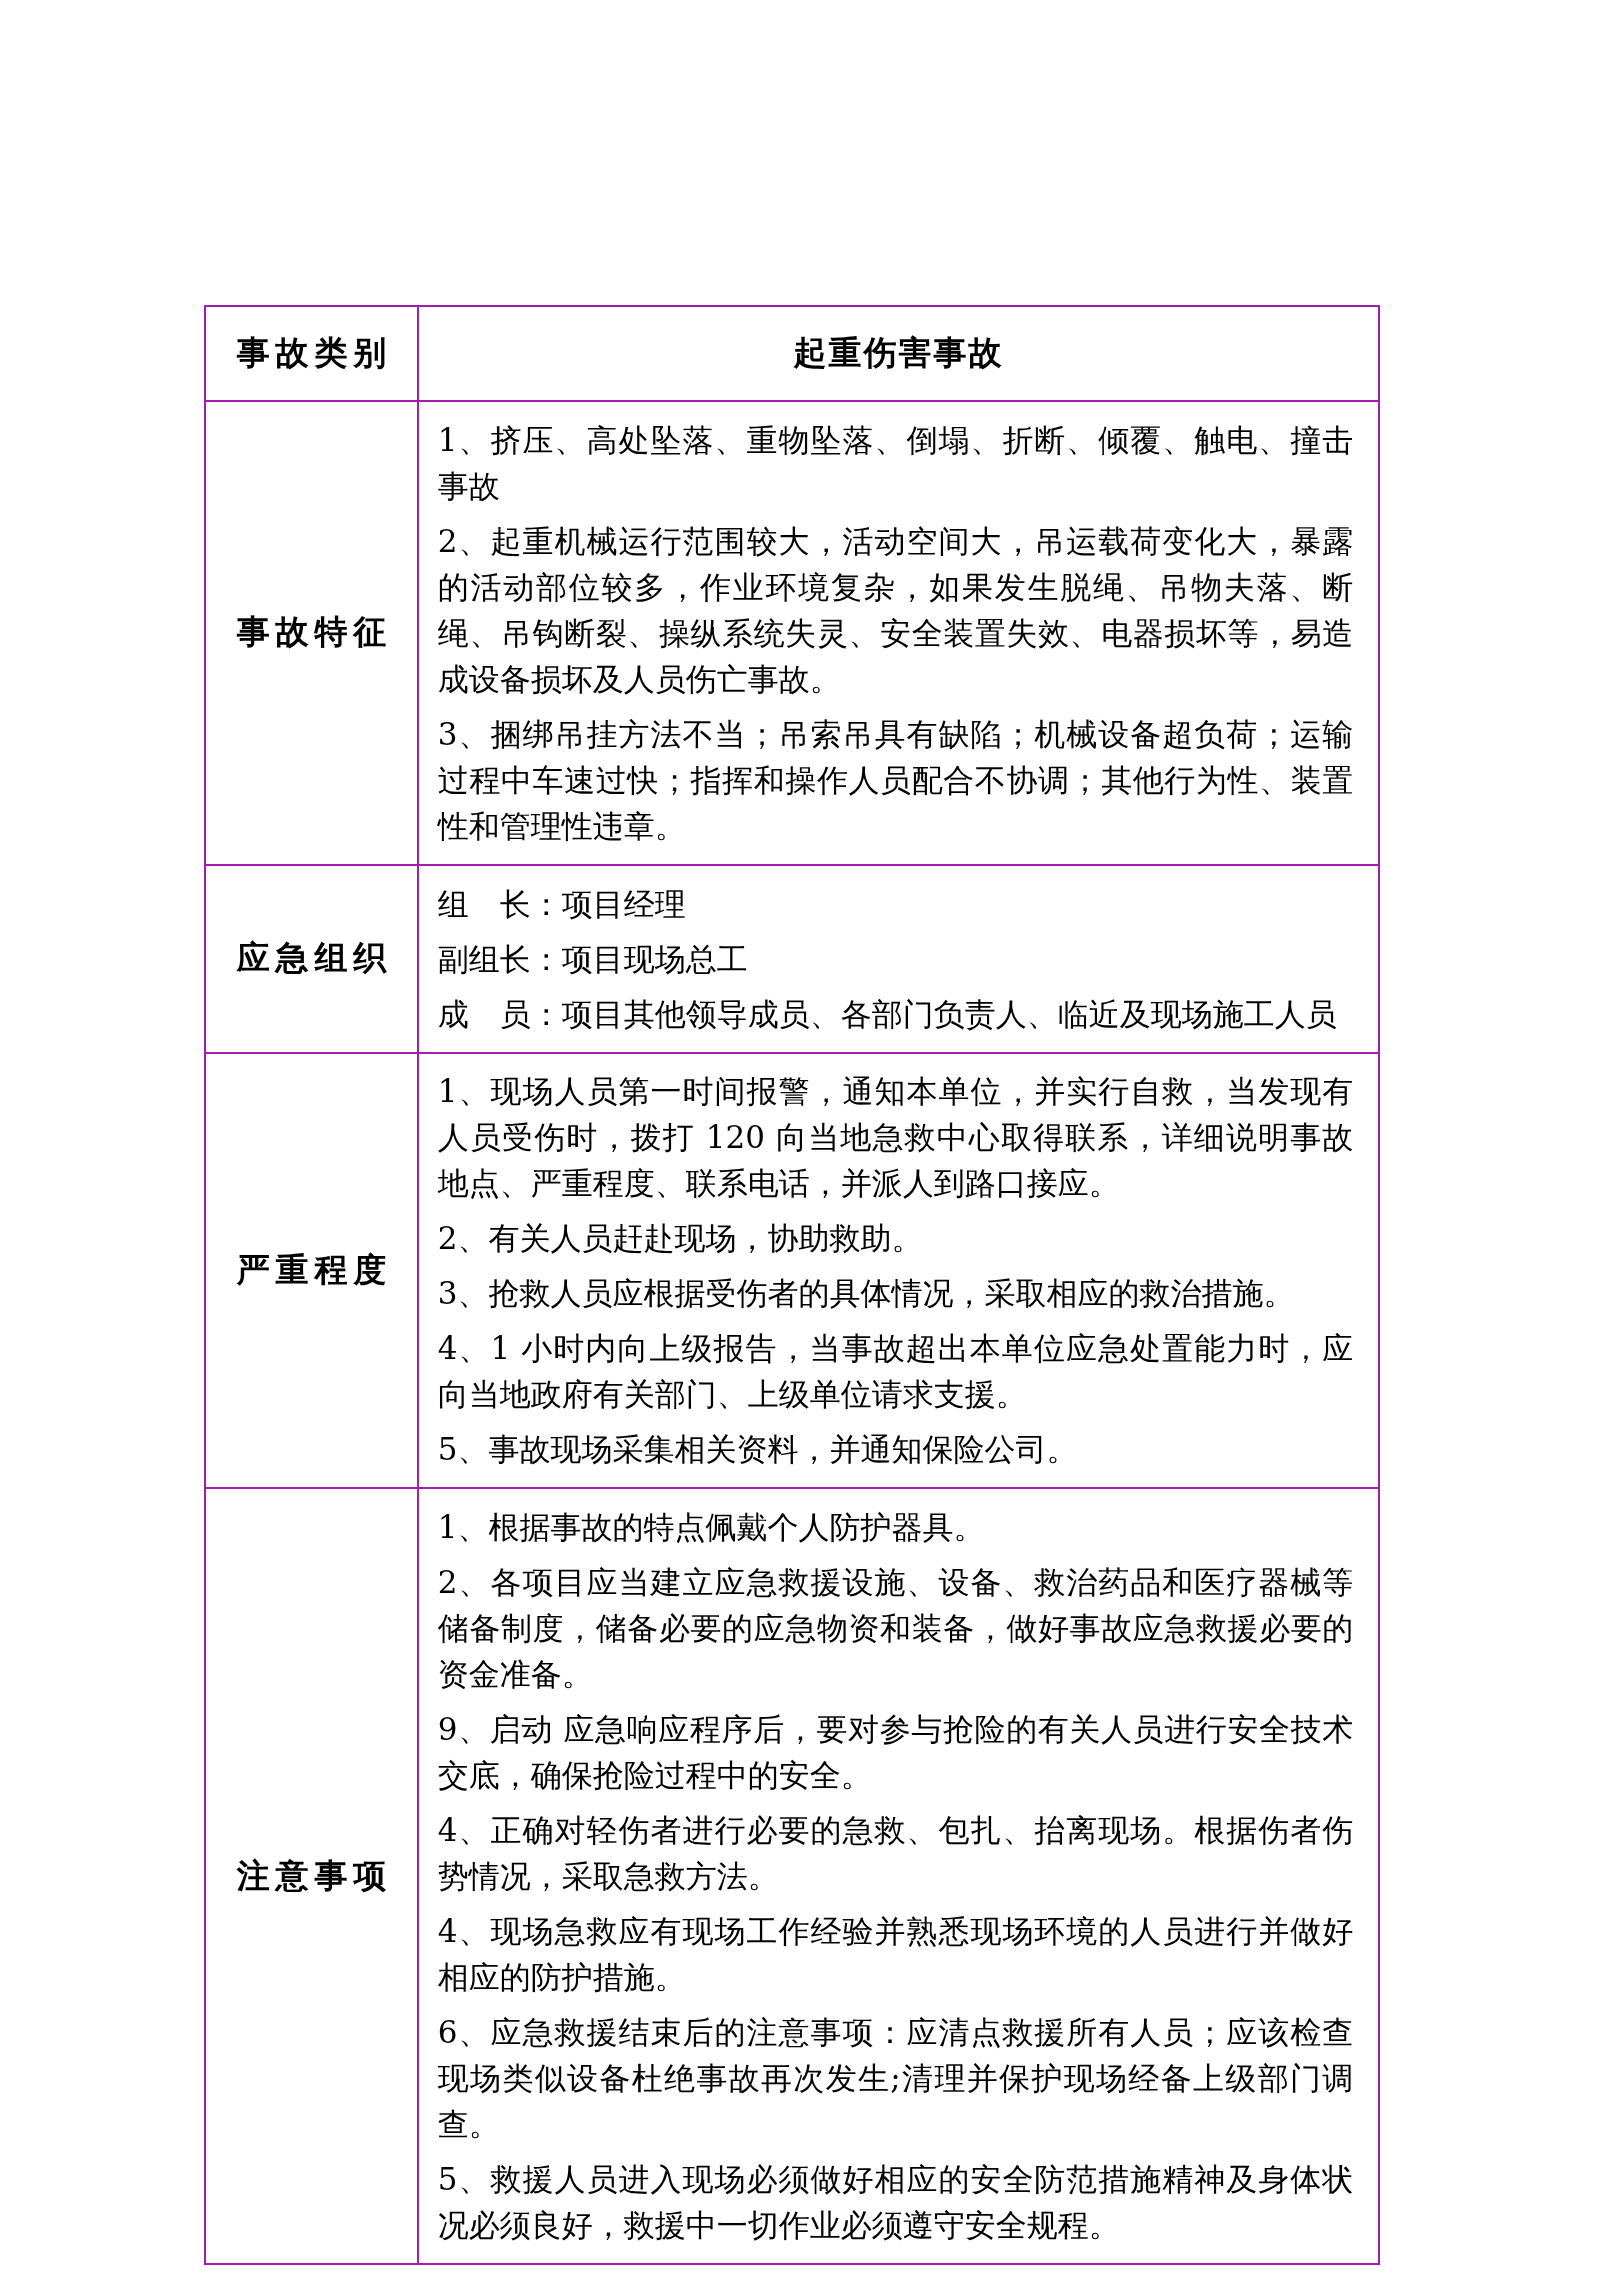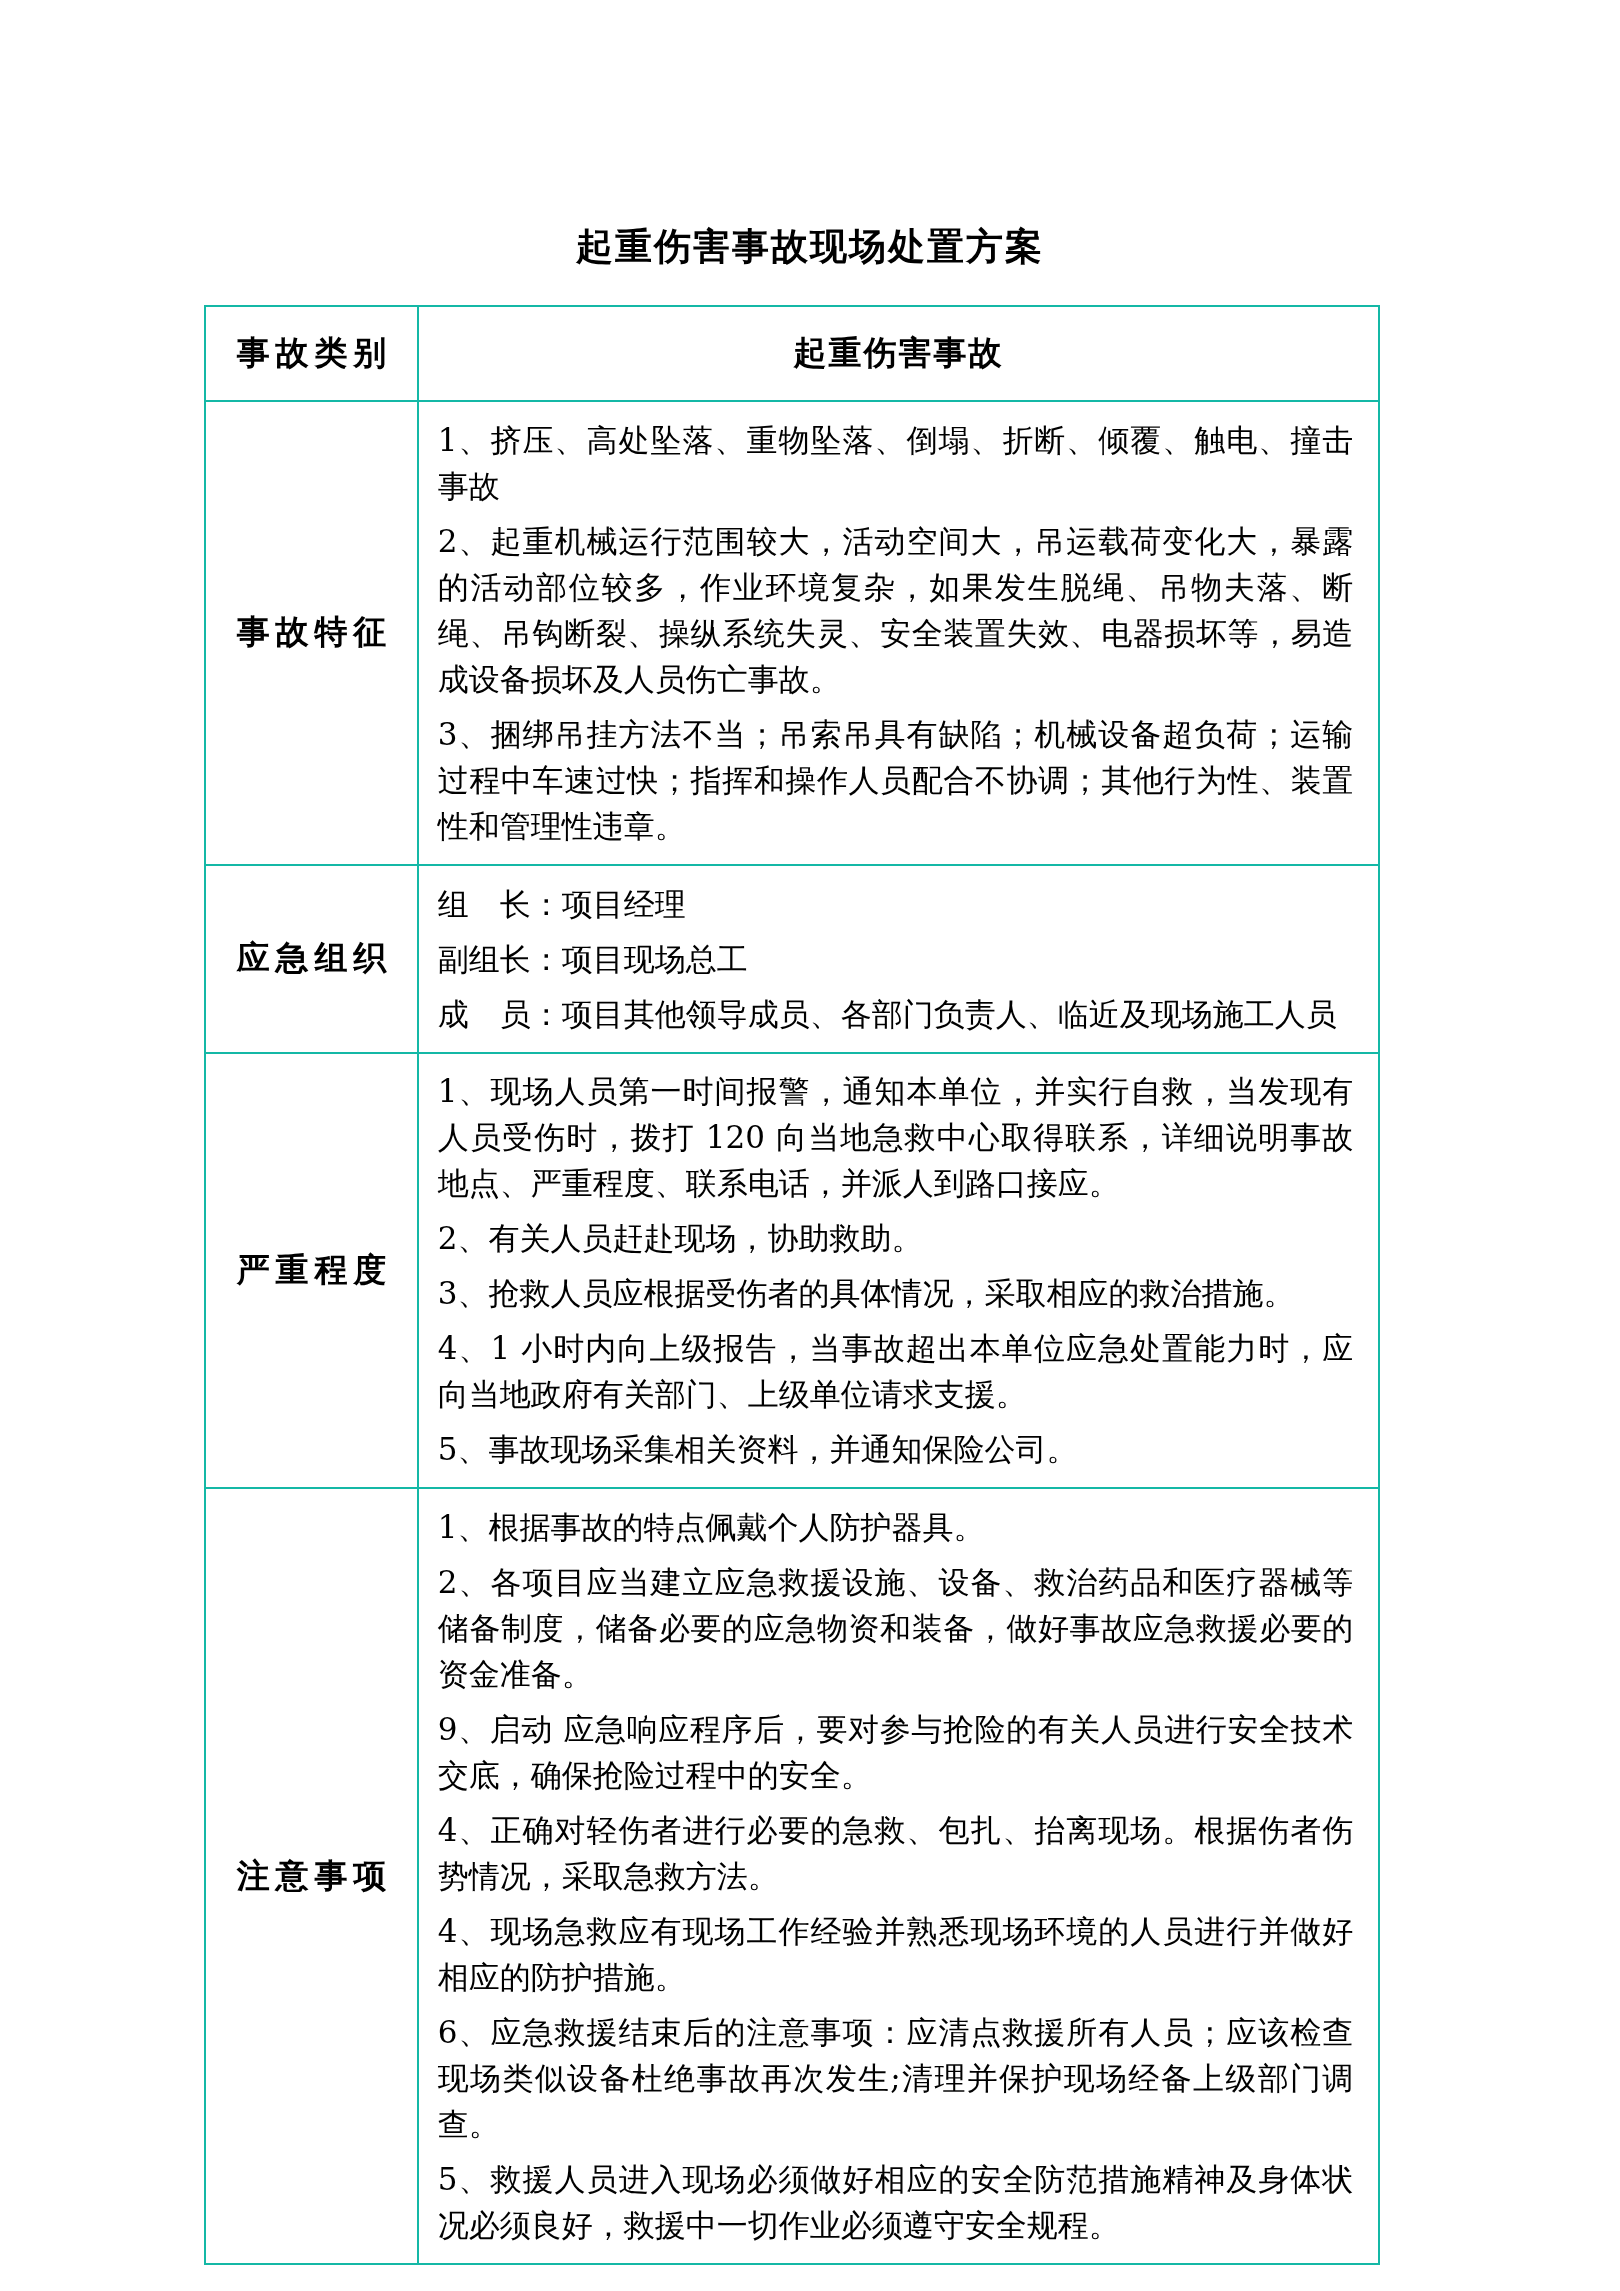--- a/index.html
+++ b/index.html
@@ -29,21 +29,21 @@
   }
   table.plan-table {
     position: absolute;
     left: 204px;
     top: 305px;
     width: 1173px;
     border-collapse: collapse;
     table-layout: fixed;
   }
   .plan-table td {
-    border: 2px solid #14b8a6;
+    border: 2px solid #a21caf;
     box-sizing: border-box;
     overflow: hidden;
   }
   .col-label { width: 213px; }
   .col-content { width: 961px; }
 
   td.label-cell {
     text-align: center;
     vertical-align: middle;
     font-weight: bold;
@@ -76,21 +76,20 @@
     text-align: center;
     font-family: "DejaVu Sans", "Liberation Sans", sans-serif;
     font-size: 28px;
   }
 </style>
 </head>
 <body>
 
 <div class="page">
 
-  <h1 class="doc-title">起重伤害事故现场处置方案</h1>
 
   <table class="plan-table">
     <colgroup>
       <col class="col-label">
       <col class="col-content">
     </colgroup>
     <tbody>
       <tr style="height:95px;">
         <td class="label-cell">事故类别</td>
         <td class="header-cell">起重伤害事故</td>

